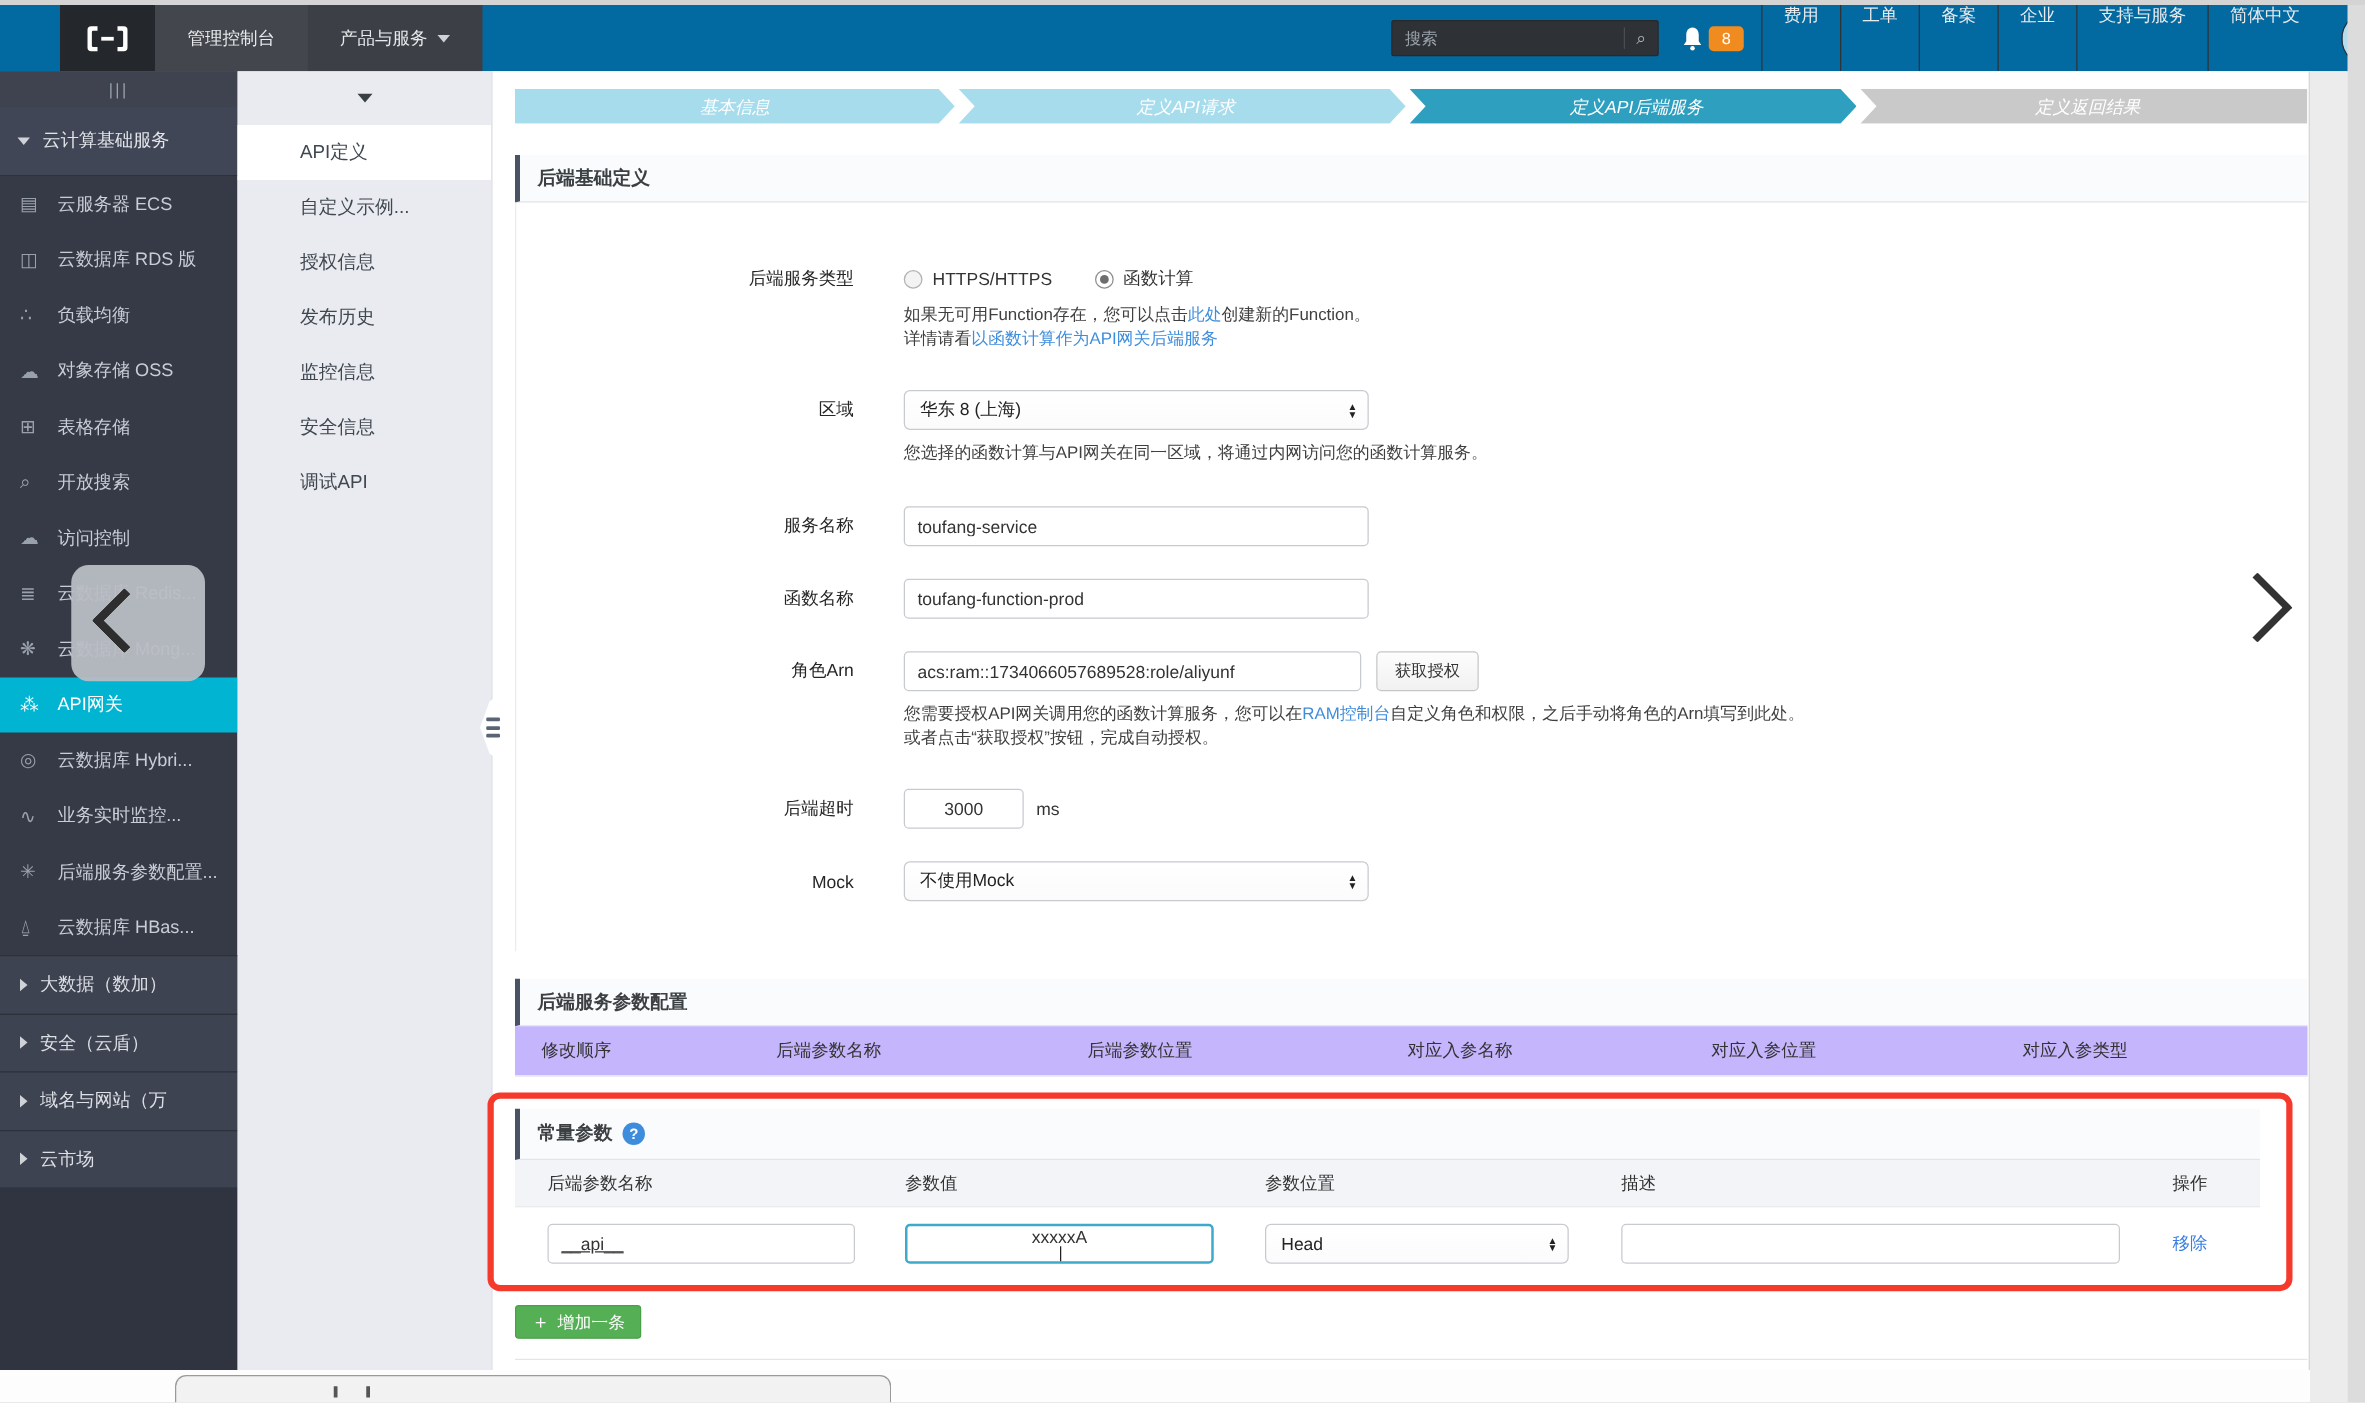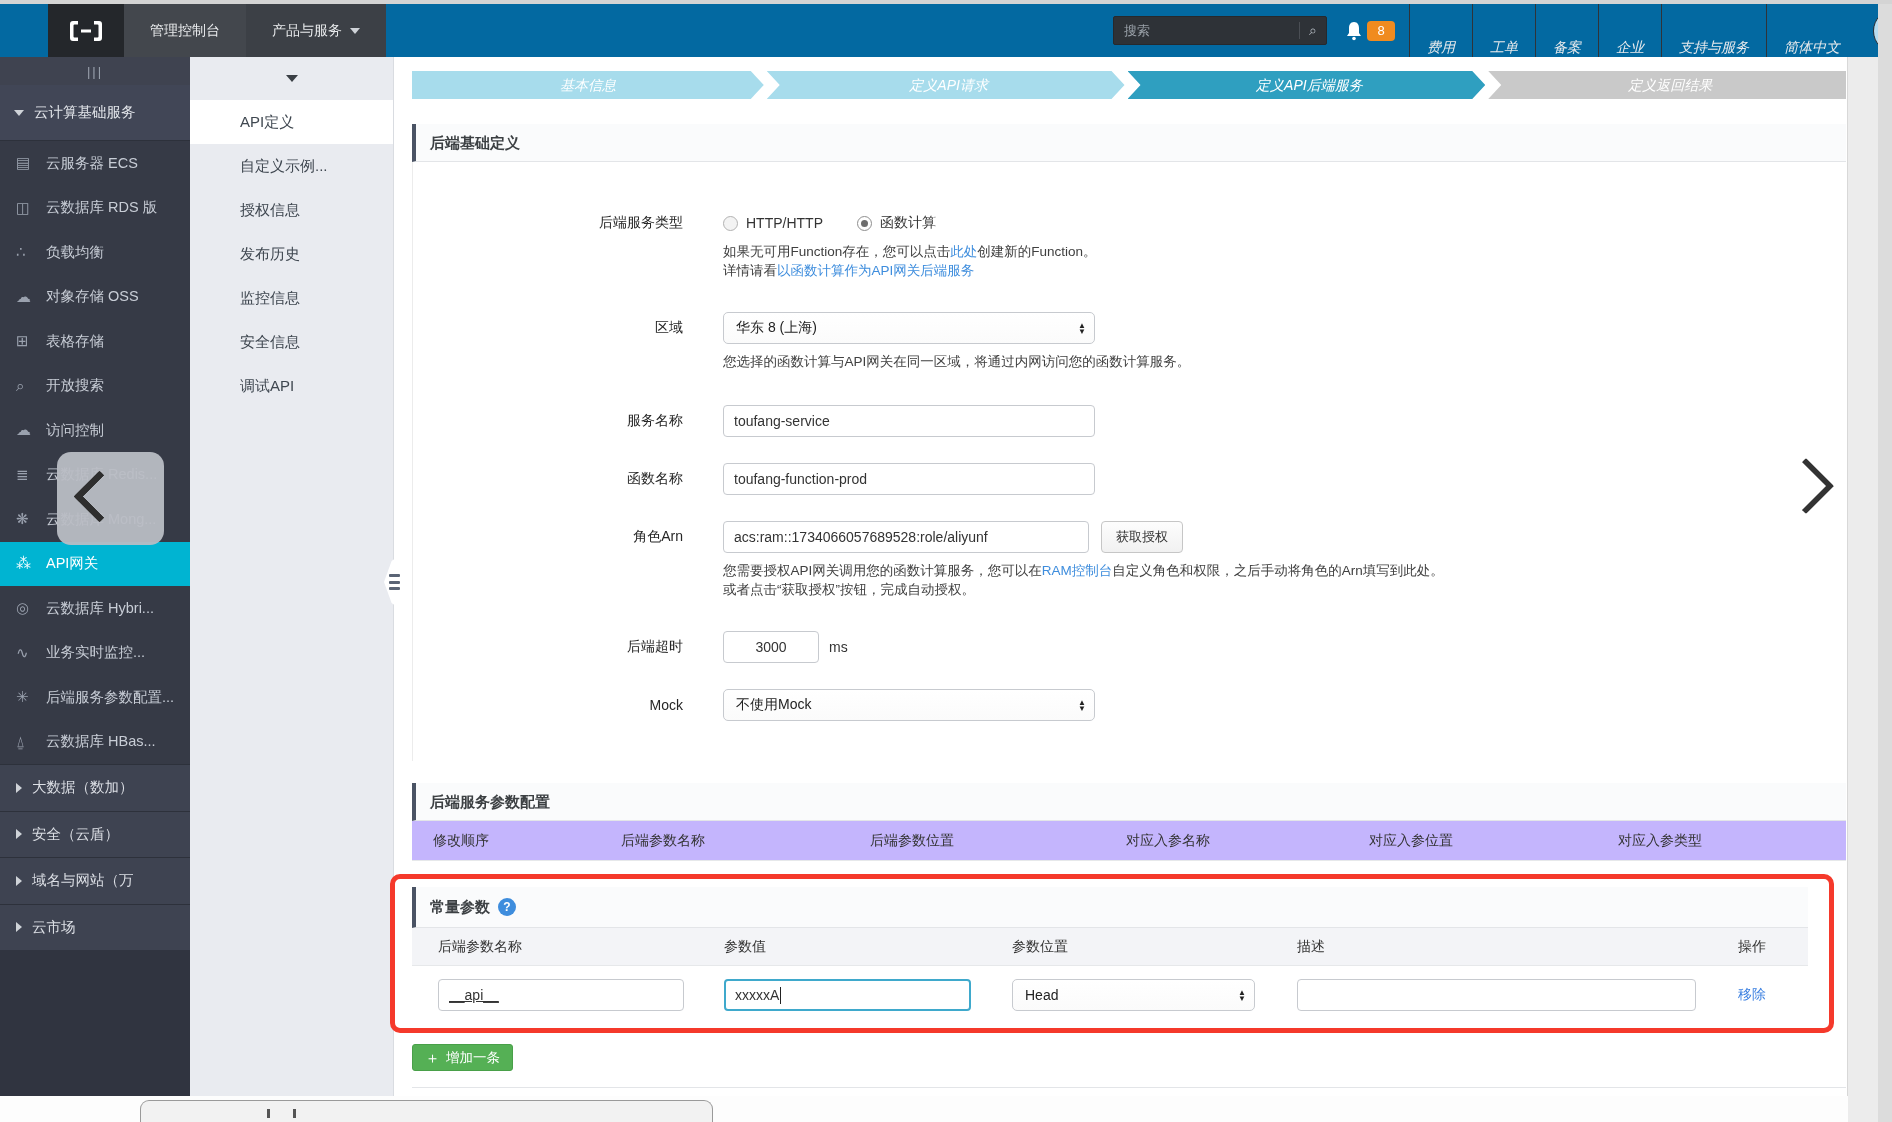--- a/index.html
+++ b/index.html
@@ -12,21 +12,21 @@
   .tb-console{background:#43474d;}
   .tb-products{background:#3c4046;}
   .caret-down{display:inline-block;width:0;height:0;border-left:5px solid transparent;border-right:5px solid transparent;border-top:6px solid #cfd3d8;margin-left:8px;}
   .tb-spacer{flex:1;}
   .searchbox{align-self:center;display:flex;align-items:center;width:212px;height:27px;background:#2e3237;border:1px solid #26292d;border-radius:2px;margin-right:18px;}
   .searchbox .ph{flex:1;color:#9ca3ab;font-size:13px;padding-left:10px;}
   .search-divider{width:1px;height:17px;background:#4a4e54;}
   .mag{width:26px;text-align:center;color:#aeb4bb;font-size:14px;}
   .bellwrap{align-self:center;display:flex;align-items:center;margin-right:14px;}
   .badge{min-width:20px;height:20px;border-radius:4px;background:#f08b1f;color:#fff;font-size:13px;line-height:20px;text-align:center;padding:0 4px;margin-left:4px;}
-  .tb-item{display:flex;align-items:flex-end;padding:0 17px;border-left:1px solid #2f3338;cursor:pointer;white-space:nowrap;font-style:italic;}
+  .tb-item{display:flex;align-items:flex-start;padding:0 17px;border-left:1px solid #2f3338;cursor:pointer;white-space:nowrap;}
   .avatar{align-self:center;width:42px;height:42px;border-radius:50%;margin:0 9px 0 16px;background:radial-gradient(circle at 50% 38%,#f4d7bb 0 34%,#b7dcef 35%);position:relative;overflow:hidden;border:1px solid #2c2f33;}
   .avatar::before{content:"";position:absolute;left:10px;top:4px;width:22px;height:11px;border-radius:50% 50% 0 0;background:#4c3a2e;}
   .avatar::after{content:"";position:absolute;left:8px;bottom:-4px;width:26px;height:14px;border-radius:10px 10px 0 0;background:#3f6f86;}
   
   #mainrow{position:absolute;left:0;top:57px;width:1848px;height:1039px;display:flex;}
   
   #sidebar{width:190px;background:#363a46;color:#c8cdd6;flex:none;display:flex;flex-direction:column;}
   .sb-toggle{height:28px;background:#3f4350;display:flex;align-items:center;justify-content:center;color:#9aa1ad;font-size:13px;letter-spacing:2px;}
   .sb-group-head{height:55px;display:flex;align-items:center;padding-left:14px;background:#414656;color:#e2e5ea;font-size:14.5px;border-bottom:1px solid #2d313b;}
   .sb-caret{display:inline-block;width:0;height:0;margin-right:10px;}
@@ -74,21 +74,21 @@
   
   .thead6{display:grid;grid-template-columns:188px 249px 256px 243px 249px 1fr;background:#c4b5fd;border-bottom:1px solid #e6e8ea;height:40px;align-items:center;font-size:14px;color:#333;padding-left:21px;box-sizing:border-box;}
   
   .red-wrap{position:relative;margin-top:26px;width:1396px;}
   .red-frame{position:absolute;left:-22px;top:-13px;right:-26px;bottom:-9px;border:5px solid #f5392b;border-radius:10px;pointer-events:none;z-index:5;}
   .c-head{height:40px;line-height:40px;border-left:4px solid #4a5364;border-bottom:1px solid #e3e5e8;background:#fafbfc;font-size:15px;font-weight:600;color:#3c4043;padding-left:14px;display:flex;align-items:center;}
   .qmark{width:18px;height:18px;border-radius:50%;background:#3e8ddd;color:#fff;font-size:12px;font-weight:700;line-height:18px;text-align:center;margin-left:8px;cursor:pointer;}
   .ctable-head{display:grid;grid-template-columns:286px 288px 285px 441px 1fr;background:#f3f4f7;border-bottom:1px solid #e6e8ea;height:38px;align-items:center;font-size:14px;color:#333;padding-left:26px;box-sizing:border-box;}
   .ctable-row{display:grid;grid-template-columns:286px 288px 285px 441px 1fr;align-items:center;height:58px;padding-left:26px;box-sizing:border-box;background:#fff;}
   .inp-name{width:246px;text-decoration:underline;}
-  .focusbox{width:247px;height:32px;border:2px solid #3fa9cc;border-radius:4px;display:flex;align-items:center;padding:0 9px;box-sizing:border-box;font-size:14px;color:#333;background:#fff;}
+  .focusbox{width:247px;height:32px;border:2px solid #3fa9cc;border-radius:4px;display:flex;align-items:center;padding:0 9px;box-sizing:border-box;font-size:14px;color:#333;background:#fff;flex-direction:column;}
   .caret-bar{width:1px;height:17px;background:#222;margin-left:1px;}
   .sel-head{width:243px;}
   .inp-desc{width:399px;}
   .remove-link{color:#3a7fe0;font-size:14px;cursor:pointer;}
   .btn-green{margin-top:20px;display:inline-flex;align-items:center;gap:6px;background:#55b055;border:1px solid #49a049;border-radius:3px;color:#fff;font-size:13.5px;height:27px;padding:0 12px;cursor:pointer;font-family:inherit;}
   .plus{font-size:15px;line-height:1;}
   .panel-bottom{width:1434px;border-bottom:1px solid #e3e5e8;margin-top:16px;}
   
   #rightstrip{position:absolute;right:14px;top:57px;width:30px;bottom:0;background:#ececec;border-left:1px solid #d8d8d8;}
   #rightedge{position:absolute;right:0;top:4px;width:14px;bottom:0;background:#dcdcdc;}
@@ -268,21 +268,21 @@
       
       <section class="panel">
         <div class="p-head">
             <span>后端基础定义</span>
           </div>
         <div class="p-body">
 
           <div class="frow" style="margin-bottom:10px">
             <div class="flabel">后端服务类型</div>
             <span class="radio"></span>
-            <span class="rlabel">HTTP/HTTP</span>
+            <span class="rlabel">HTTPS/HTTPS</span>
             <span class="radio on"></span>
             <span class="rlabel">函数计算</span>
           </div>
           <div class="fhelp" style="margin-top:0">
             <span>如果无可用Function存在，您可以点击</span><span class="lnk">此处</span><span>创建新的Function。</span><br>
             <span>详情请看</span><span class="lnk">以函数计算作为API网关后端服务</span>
           </div>
 
           <div class="frow" style="margin-bottom:8px">
             <div class="flabel">区域</div>

